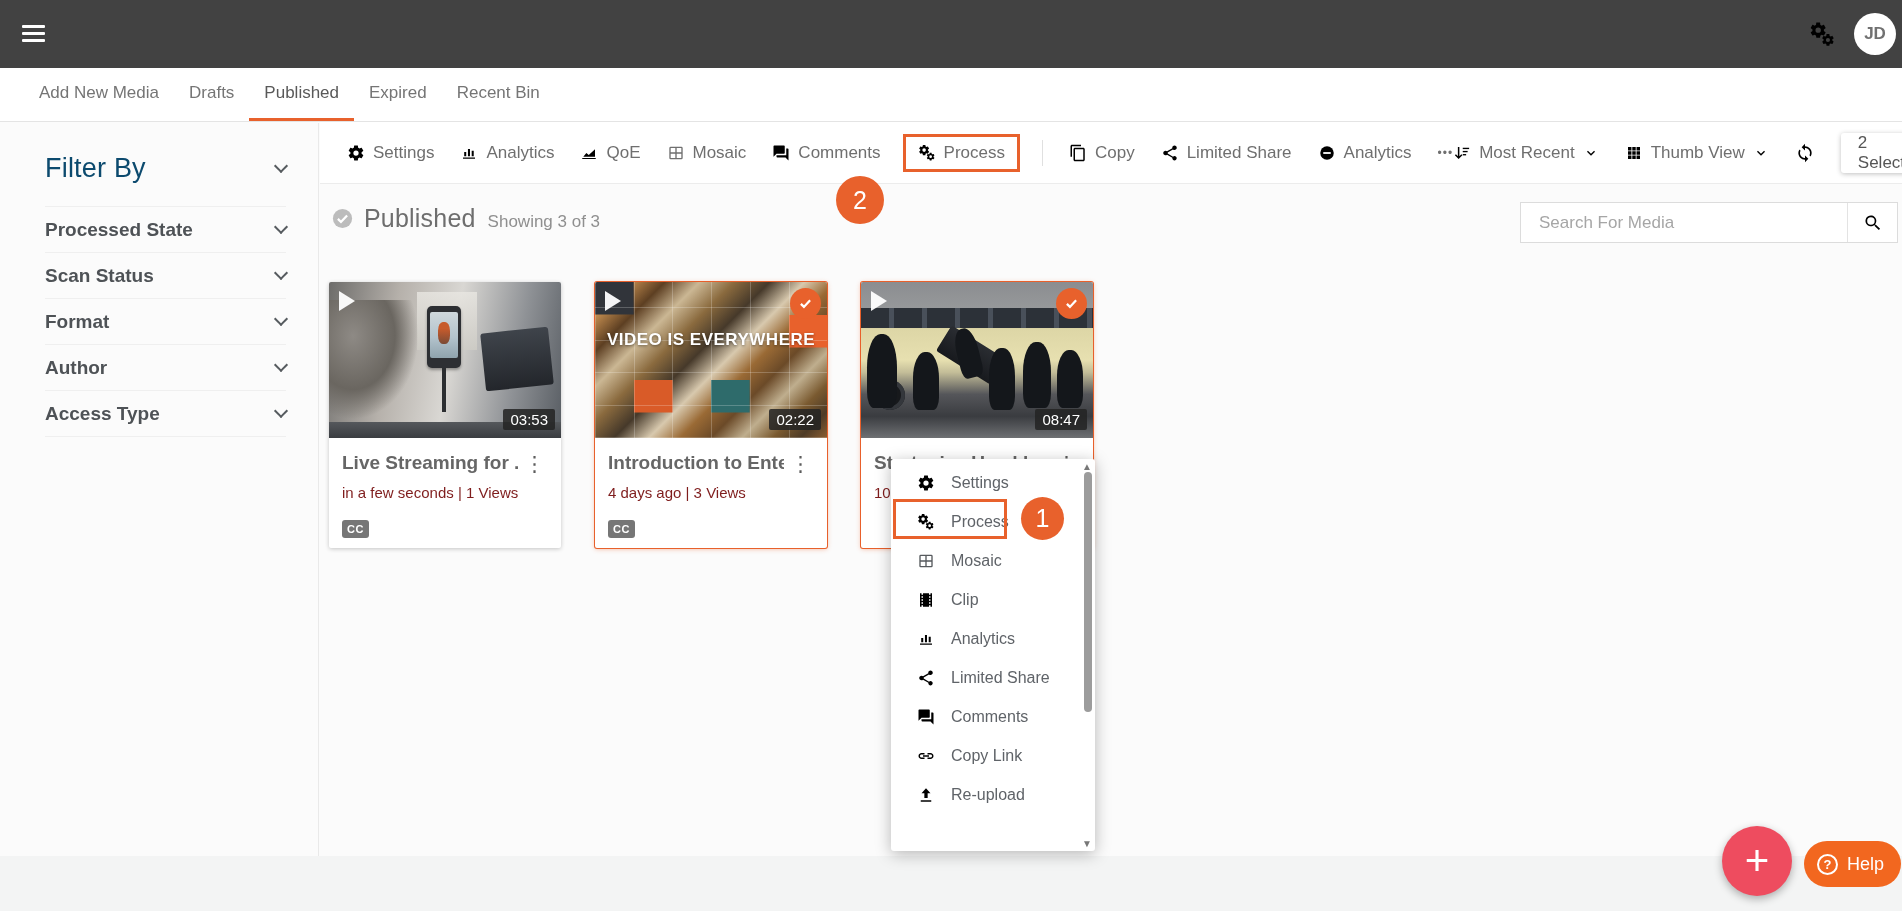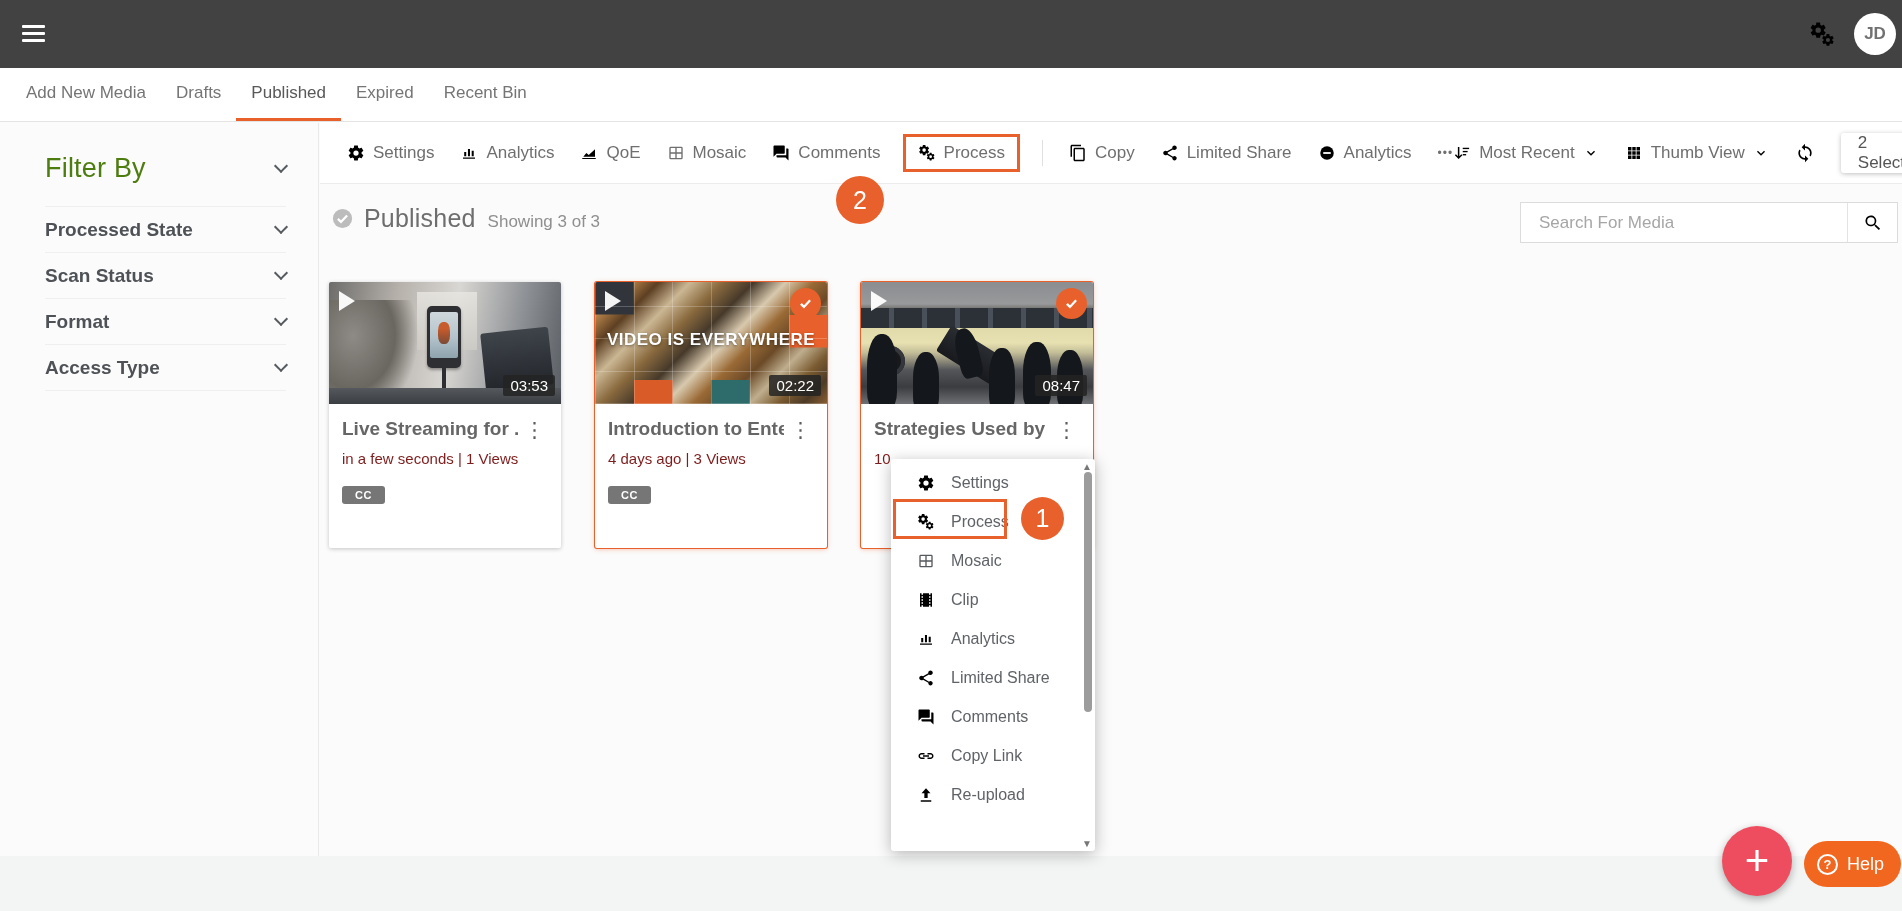--- a/index.html
+++ b/index.html
@@ -15,28 +15,28 @@
 .hamburger i{display:block;height:3px;background:#fff;margin-bottom:4px;border-radius:1px}
 .hsearch{position:absolute;left:730px;top:15px;width:450px;height:38px;background:rgba(255,255,255,.15);border-radius:2px;display:flex;align-items:center}
 .hsearch input{flex:1;min-width:0;background:transparent;border:none;outline:none;color:#fff;font-size:17px;padding:0 16px;font-family:inherit}
 .hsearch input::placeholder{color:#f1f1f1;opacity:.95}
 .hsbtn{padding:0 11px;height:38px;display:flex;align-items:center;color:#fff;cursor:pointer}
 .hvdiv{width:1px;height:38px;background:rgba(255,255,255,.25)}
 .admin{position:absolute;right:66px;top:21px;color:#fff;cursor:pointer}
 .avatar{position:absolute;right:6px;top:13px;width:42px;height:42px;border-radius:50%;background:#fff;color:#717171;font-weight:bold;font-size:17px;display:flex;align-items:center;justify-content:center;cursor:pointer}
 
 
-.tabs{position:absolute;top:68px;left:0;width:1902px;height:54px;background:#fff;border-bottom:1px solid #e4e4e4;display:flex;padding-left:11px;z-index:9}
+.tabs{position:absolute;top:68px;left:0;width:1902px;height:54px;background:#fff;border-bottom:1px solid #e4e4e4;display:flex;padding-left:24px;z-index:9}
 .tab{display:flex;align-items:center;padding:0 15px;font-size:17px;color:#757575;border-bottom:3px solid transparent;cursor:pointer;white-space:nowrap}
 .tab.active{color:#595959;border-bottom-color:#e8612c}
 
 
 .sidebar{position:absolute;top:123px;left:0;width:319px;height:733px;background:#fbfbfb;border-right:1px solid #e9e9e9}
 .f-head{display:flex;justify-content:space-between;align-items:center;padding:30px 32px 22px 45px}
-.f-title{font-size:27px;color:#4d7c0f;font-weight:400;letter-spacing:.2px}
+.f-title{font-size:27px;color:#0c4a6e;font-weight:400;letter-spacing:.2px}
 .f-item{display:flex;justify-content:space-between;align-items:center;height:46px;margin:0 32px 0 45px;border-top:1px solid #efefef;font-size:19px;font-weight:bold;color:#4e5256;cursor:pointer}
 .f-last{margin:0 32px 0 45px;border-top:1px solid #efefef}
 .chev{width:10px;height:10px;border-right:2px solid #565b5f;border-bottom:2px solid #565b5f;transform:rotate(45deg);margin-top:-5px}
 
 
 .toolbar{position:absolute;top:122px;left:320px;width:1582px;height:62px;background:#fff;border-bottom:1px solid #ececec;display:flex;align-items:center;z-index:5}
 .tb-left{display:flex;align-items:center;gap:26px;padding-left:27px}
 .tb-item{display:flex;align-items:center;gap:8px;font-size:17px;color:#6f6f6f;cursor:pointer;white-space:nowrap}
 .tb-item svg{color:#6f6f6f}
 .ann-box{border:3px solid #e8612c;padding:6px 12px;margin:-9px -4px;display:flex;align-items:center}
@@ -52,30 +52,30 @@
 .h-title{font-size:25px;color:#6e6e6e;letter-spacing:.2px}
 .h-showing{font-size:17px;color:#8f8f8f}
 .msearch{position:absolute;left:1520px;top:202px;width:378px;height:41px;background:#fff;border:1px solid #dcdcdc;display:flex}
 .msearch input{flex:1;min-width:0;border:none;outline:none;padding:0 18px;font-size:17px;color:#555;font-family:inherit;background:transparent}
 .msearch input::placeholder{color:#a6a6a6}
 .ms-btn{width:50px;border-left:1px solid #e3e3e3;display:flex;align-items:center;justify-content:center;color:#e8612c;cursor:pointer}
 
 
 .card{position:absolute;top:282px;width:232px;height:266px;background:#fff;box-shadow:0 1px 4px rgba(0,0,0,.22);border-radius:2px;cursor:pointer}
 .card.selected{box-shadow:0 1px 5px rgba(232,97,44,.45),0 0 0 1px #e8612c}
-.thumb{position:relative;height:122px;overflow:hidden;border-radius:2px 2px 0 0}
+.thumb{position:relative;height:156px;overflow:hidden;border-radius:2px 2px 0 0}
 .play{position:absolute;left:10px;top:9px;width:0;height:0;border-left:16px solid #fff;border-top:10px solid transparent;border-bottom:10px solid transparent;opacity:.95;cursor:pointer}
 .dur{position:absolute;right:6px;bottom:8px;background:rgba(35,35,35,.85);color:#fff;font-size:15px;padding:2px 7px;border-radius:2px}
 .selcheck{position:absolute;right:6px;top:6px;width:31px;height:31px;border-radius:50%;background:#e8612c;display:flex;align-items:center;justify-content:center;cursor:pointer}
 .cinfo{padding:14px 10px 0 13px}
 .ctitle-row{display:flex;justify-content:space-between;align-items:flex-start}
 .ctitle{font-size:19px;font-weight:bold;color:#666;white-space:nowrap;overflow:hidden}
 .kebab{color:#5c5c5c;font-size:21px;line-height:1;cursor:pointer;padding:1px 6px}
 .cmeta{font-size:15px;color:#7f1d1d;margin-top:9px;white-space:nowrap;overflow:hidden}
-.ccbadge{display:inline-block;margin-top:19px;background:#767676;color:#fff;font-size:11px;font-weight:bold;padding:3px 13px;border-radius:3px;letter-spacing:.5px}
+.ccbadge{display:inline-block;margin-top:19px;background:#767676;color:#fff;font-size:11px;font-weight:bold;padding:3px 5px;border-radius:3px;letter-spacing:.5px}
 
 
 .scene1{background:linear-gradient(100deg,#6d6c6a 0%,#b6b1ab 28%,#d9d7d3 52%,#8f9296 78%,#585d63 100%)}
 .s1-window{position:absolute;left:88px;top:10px;width:60px;height:58px;background:linear-gradient(180deg,#e9e7e2,#cfcdc6);opacity:.8}
 .s1-person{position:absolute;left:-20px;top:18px;width:110px;height:120px;background:radial-gradient(ellipse at 40% 30%,#8e8a85 0%,#6a6660 45%,transparent 70%)}
 .s1-laptop{position:absolute;right:10px;top:48px;width:68px;height:58px;background:linear-gradient(180deg,#3f444b,#23262b);transform:rotate(-6deg);border-radius:3px}
 .s1-phone{position:absolute;left:98px;top:24px;width:34px;height:62px;background:#2d2f33;border-radius:5px;box-shadow:0 2px 3px rgba(0,0,0,.35)}
 .s1-screen{position:absolute;left:3px;top:6px;width:28px;height:46px;background:linear-gradient(180deg,#cfd8dc 0%,#b3c3cc 55%,#8fa3ad 100%);border-radius:2px}
 .s1-host{position:absolute;left:8px;top:10px;width:12px;height:22px;background:linear-gradient(180deg,#c75b2c 30%,#7a4a35 100%);border-radius:40%}
 .s1-tripod{position:absolute;left:113px;top:86px;width:4px;height:44px;background:#2c2e31}
@@ -227,20 +227,24 @@
   <div class="f-item">
     <span>Processed State</span>
     <span class="chev"></span>
   </div>
   <div class="f-item">
     <span>Scan Status</span>
     <span class="chev"></span>
   </div>
   <div class="f-item">
     <span>Format</span>
+    <span class="chev"></span>
+  </div>
+  <div class="f-item">
+    <span>Author</span>
     <span class="chev"></span>
   </div>
   <div class="f-item">
     <span>Access Type</span>
     <span class="chev"></span>
   </div>
   <div class="f-last"></div>
 </aside>
 
 <div class="toolbar">

